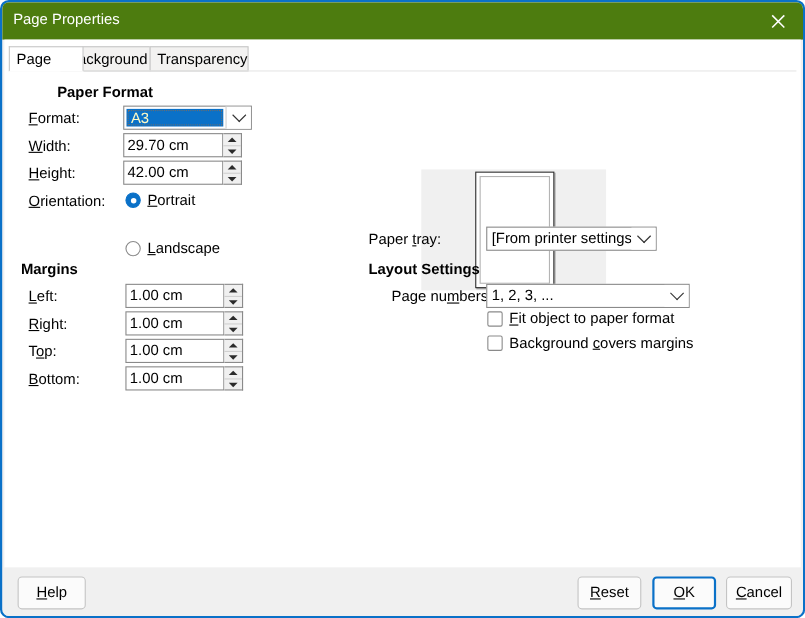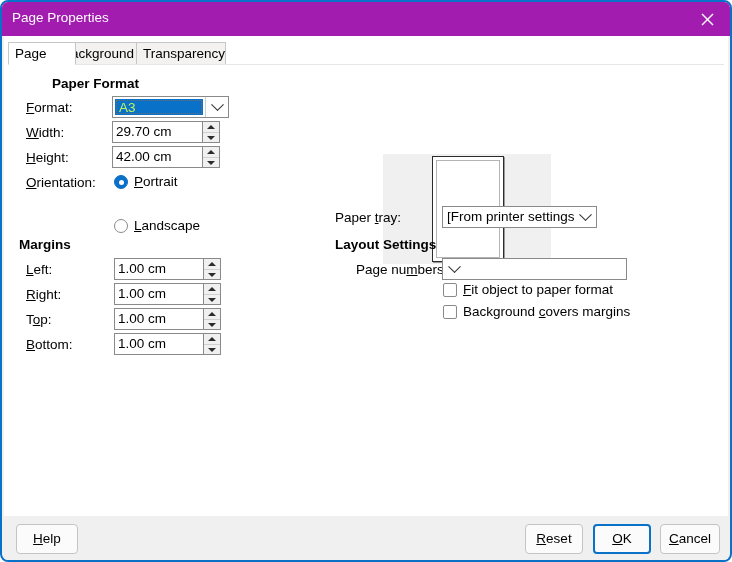--- a/index.html
+++ b/index.html
@@ -27,21 +27,21 @@
     border-radius: 8px;
     background: #f0f0f0;
     overflow: hidden;
   }
 
   .titlebar {
     position: absolute;
     left: 0; top: 0;
     width: 728px;
     height: 34px;
-    background: #a21caf;
+    background: #4d7c0f;
     color: #ffffff;
     text-decoration: underline;
   }
   .title-text {
     position: absolute;
     left: 10px; top: 8px;
     font-size: 13.5px;
     color: #ffffff;
     white-space: nowrap;
   }
@@ -192,21 +192,21 @@
   .chev {
     width: 8px; height: 8px;
     border-right: 1.4px solid #333;
     border-bottom: 1.4px solid #333;
     transform: rotate(45deg) translate(-2px,-2px);
   }
 
   
   .combo.selected .val {
     background: #0a71c8;
-    color: #bef264;
+    color: #fef9c3;
     outline: 1px dotted #6d6d6d;
     outline-offset: -2px;
     margin: 2px;
     line-height: 18px;
   }
   .combo.selected .arrow { border-left: 1px solid #cfcfcf; }
 
   
   .radio-row {
     position: absolute;
@@ -459,20 +459,21 @@
             <span class="tri-down"></span>
           </div>
       </div>
 
       <div class="group-title" style="left:331px; top:171px;">Layout Settings</div>
 
       <div class="field-label" style="left:352px; top:196px;">
         Page nu<u>m</u>bers:
       </div>
       <div class="combo" style="left:438px; top:192px; width:185px; height:22px;">
+        <div class="val">1, 2, 3, ...</div>
         <div class="arrow">
             <span class="chev"></span>
           </div>
       </div>
 
       <div class="check-row" style="left:439px; top:216px;">
         <span class="checkbox"></span>
         <span><u>F</u>it object to paper format</span>
       </div>
       <div class="check-row" style="left:439px; top:238px;">

